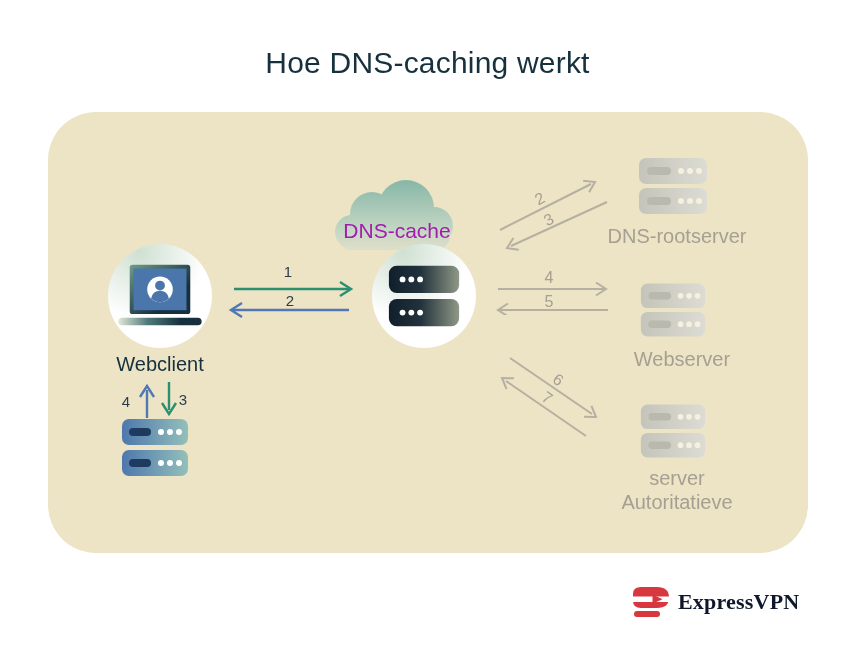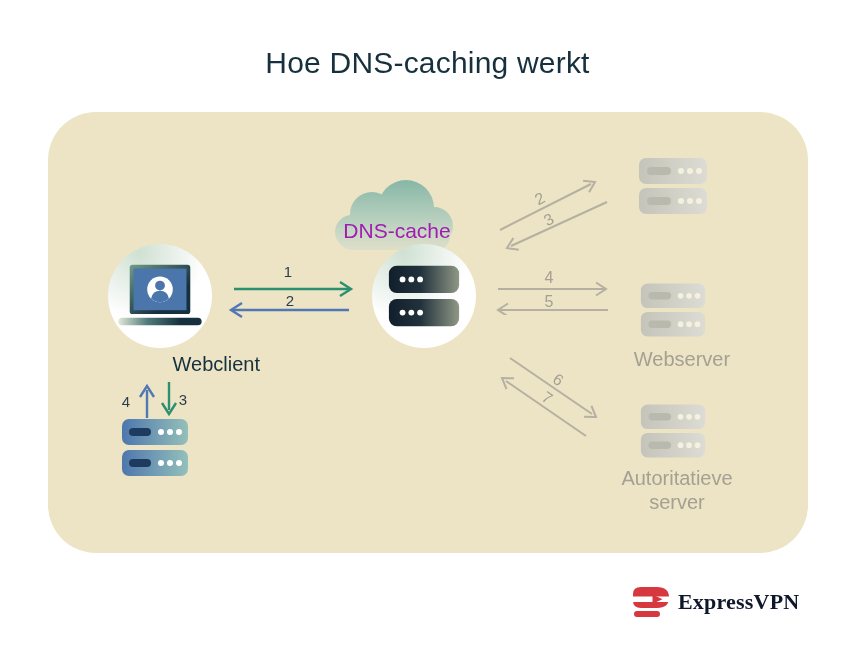--- a/index.html
+++ b/index.html
@@ -5,21 +5,21 @@
   html,body{margin:0;padding:0;background:#ffffff;}
   .stage{position:relative;width:855px;height:657px;overflow:hidden;
          font-family:"Liberation Sans",sans-serif;}
   .abs{position:absolute;}
   .page-title{left:0;top:46px;width:855px;text-align:center;
               font-size:30px;font-weight:500;color:#16303e;letter-spacing:.2px;}
   .panel{left:48px;top:112px;width:760px;height:441px;background:#ece4c5;border-radius:48px;}
   .node-circle{width:104px;height:104px;border-radius:50%;
                background:radial-gradient(circle at 30% 8%, #cfe0d2 0%, #ffffff 55%);
                display:flex;align-items:center;justify-content:center;}
-  .node-label{font-size:20px;color:#16303e;text-align:right;}
+  .node-label{font-size:20px;color:#16303e;text-align:center;}
   .ghost-label{font-size:20px;color:#a5a093;text-align:center;line-height:24px;}
   .cloud-label{font-size:21px;color:#a21caf;text-align:center;}
   .num{font-size:15px;color:#2b3d4d;width:20px;text-align:center;display:block;}
   .num-gray{font-size:16px;color:#a5a093;width:20px;text-align:center;display:block;}
   .rot-neg{transform:rotate(-27deg);}
   .rot-pos{transform:rotate(34deg);}
   .brand{display:flex;align-items:center;gap:8px;}
   .brand-word{font-family:"Liberation Serif",serif;font-weight:700;
               font-size:22px;color:#0f172a;letter-spacing:.2px;}
 </style>
@@ -165,20 +165,21 @@
     </g>
     <g fill="#f6f1de">
       <circle cx="44" cy="13" r="3"></circle>
         <circle cx="53" cy="13" r="3"></circle>
         <circle cx="62" cy="13" r="3"></circle>
       <circle cx="44" cy="43" r="3"></circle>
         <circle cx="53" cy="43" r="3"></circle>
         <circle cx="62" cy="43" r="3"></circle>
     </g>
   </svg>
+  <div class="abs ghost-label" style="left:577px;top:224px;width:200px;">DNS-rootserver</div>
 
   <svg class="abs" style="left:639px;top:283px;" width="68" height="54" viewBox="0 0 72 56">
     <defs>
       <linearGradient id="grayG2" x1="0" y1="0" x2="1" y2="0">
         <stop offset="0" stop-color="#c4c4ba"></stop>
           <stop offset="1" stop-color="#dcdcd4"></stop>
       </linearGradient>
     </defs>
     <g fill="url(#grayG2)">
       <rect x="2" y="0" width="68" height="26" rx="7"></rect>
@@ -217,22 +218,22 @@
     <g fill="#f6f1de">
       <circle cx="44" cy="13" r="3"></circle>
         <circle cx="53" cy="13" r="3"></circle>
         <circle cx="62" cy="13" r="3"></circle>
       <circle cx="44" cy="43" r="3"></circle>
         <circle cx="53" cy="43" r="3"></circle>
         <circle cx="62" cy="43" r="3"></circle>
     </g>
   </svg>
   <div class="abs ghost-label" style="left:577px;top:466px;width:200px;">
+    <div>server</div>
     <div>Autoritatieve</div>
-    <div>server</div>
   </div>
 
   <svg class="abs" style="left:133px;top:380px;" width="54" height="40" viewBox="0 0 54 40">
     <g stroke="#5277b5" stroke-width="2.4" fill="none">
       <path d="M14,38 L14,10"></path>
       <path d="M-11,-7 L0,0 L-11,7" transform="translate(14,6) rotate(-90)"></path>
     </g>
     <g stroke="#2b8f70" stroke-width="2.4" fill="none">
       <path d="M36,2 L36,30"></path>
       <path d="M-11,-7 L0,0 L-11,7" transform="translate(36,34) rotate(90)"></path>

